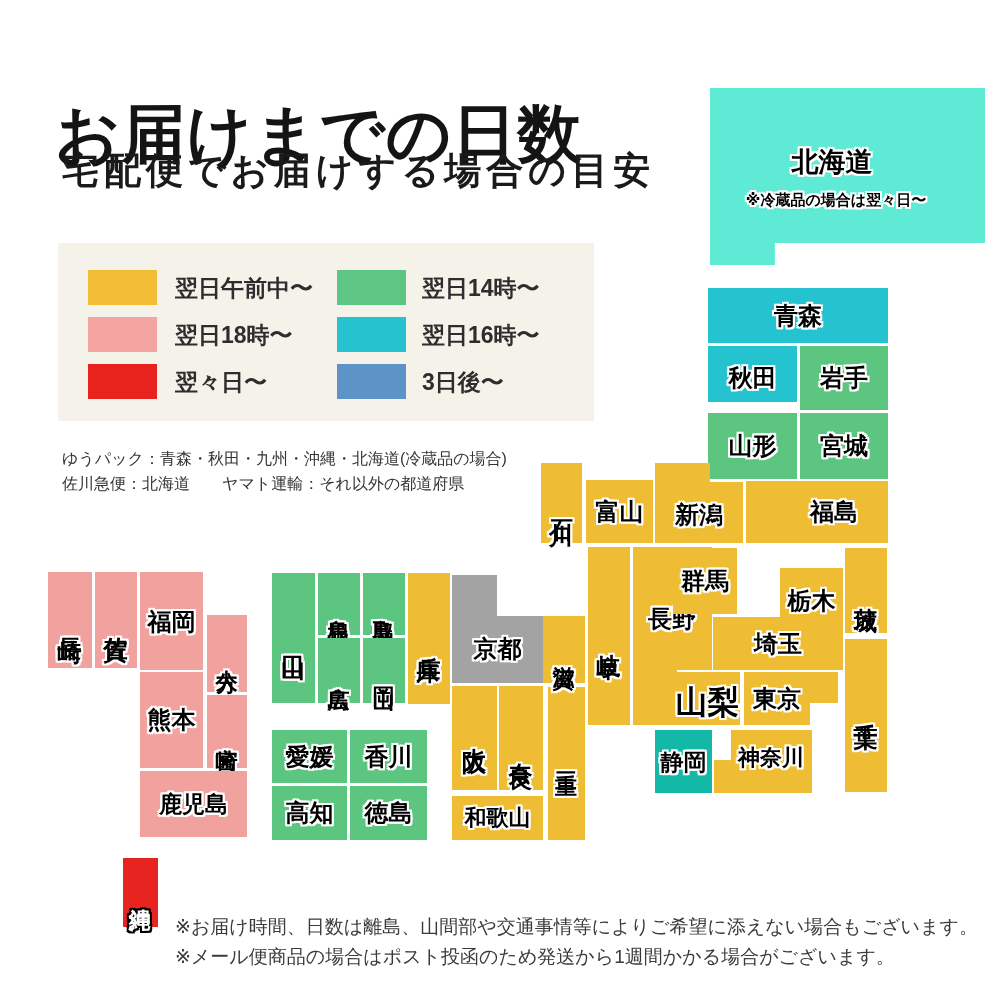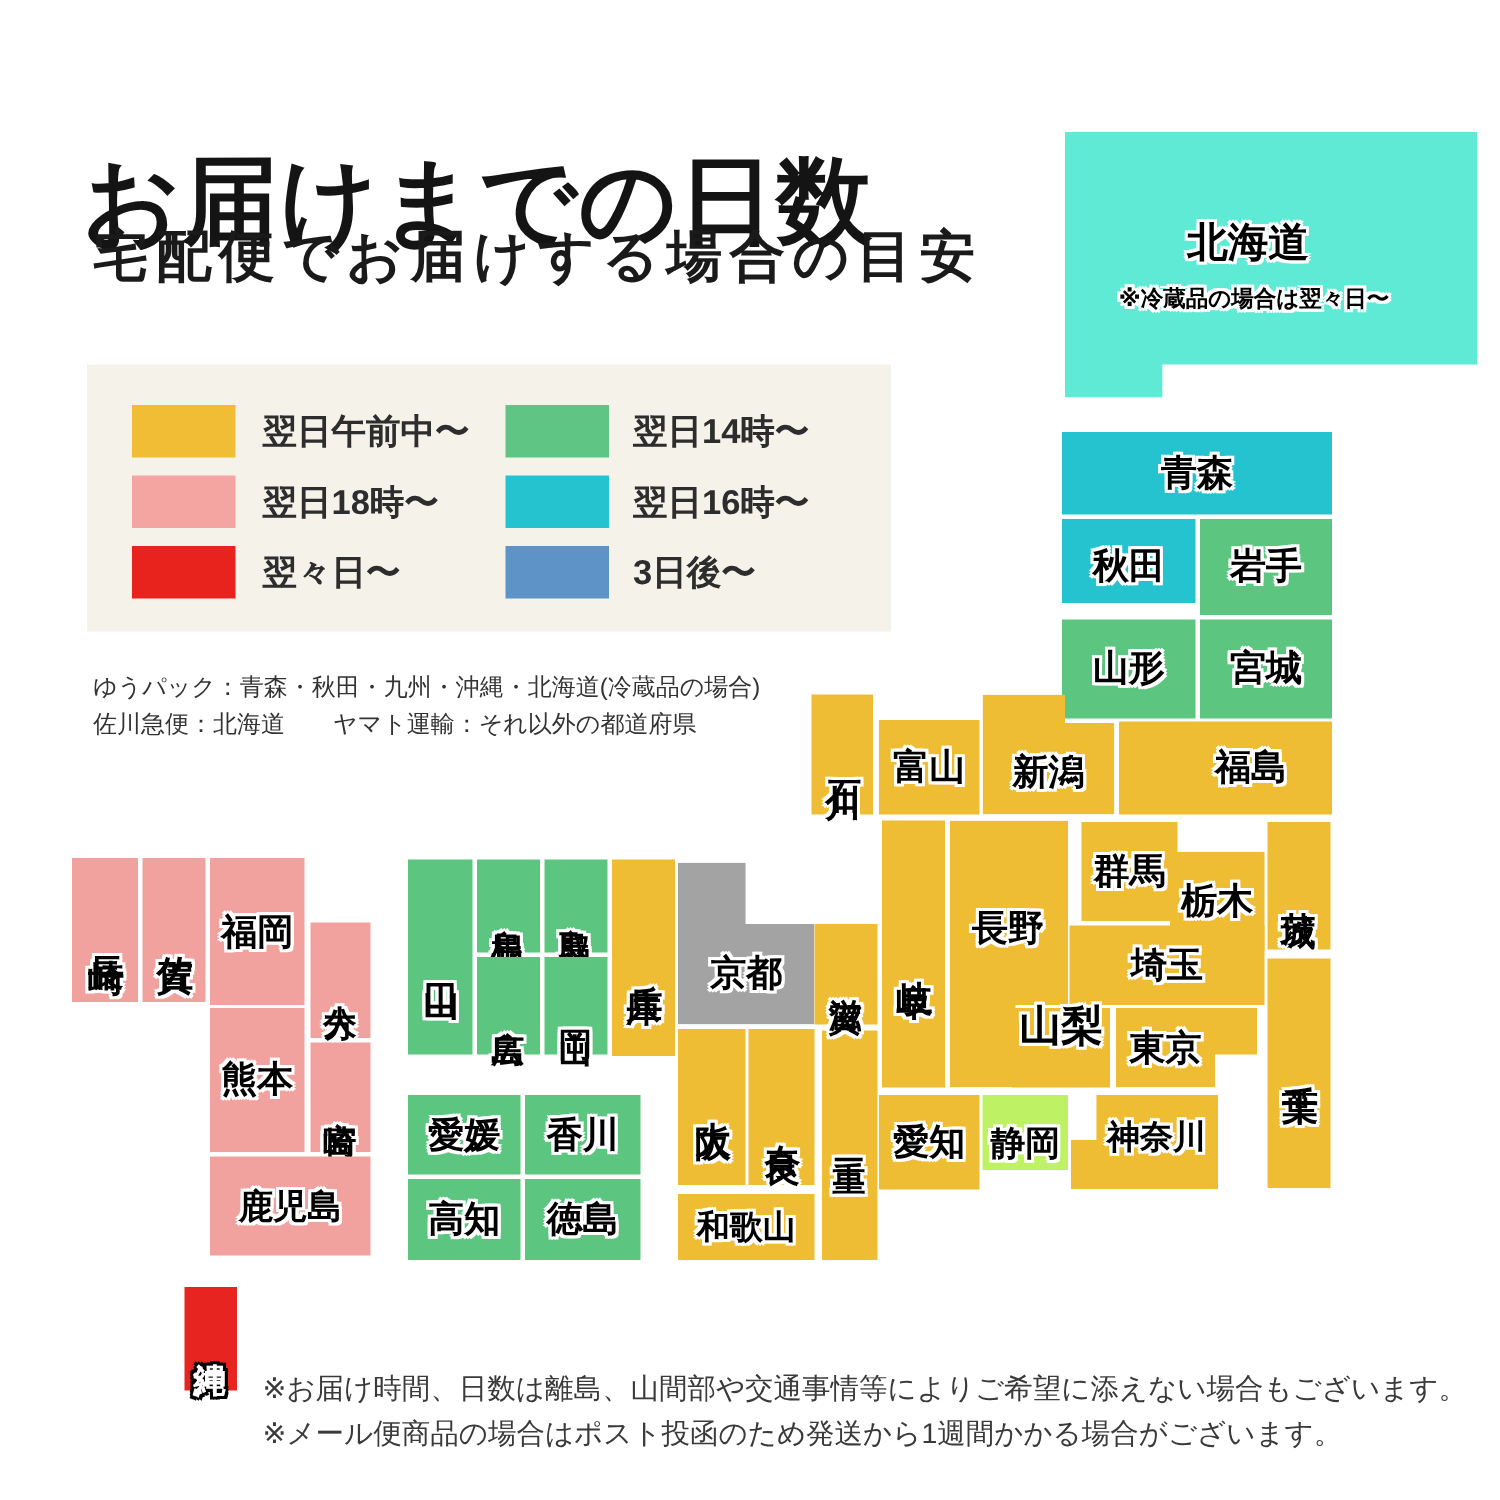--- a/index.html
+++ b/index.html
@@ -103,49 +103,46 @@
     </div>
     <div class="pref" style="left: 586px; top: 480px; width: 67px; height: 63px; background: rgb(239, 189, 51);">
       <span class="plbl" style="font-size: 24px; left: 33.5px; top: 31.5px;">富山</span>
     </div>
     <div class="pref" style="left: 588px; top: 547px; width: 42px; height: 178px; background: rgb(239, 189, 51);">
       <span class="plbl vert" style="font-size: 24px; left: 21px; top: 89px;">岐阜</span>
     </div>
     <div class="pref" style="left: 633px; top: 547px; width: 79px; height: 178px; background: rgb(239, 189, 51); clip-path: polygon(0px 0px, 100% 0px, 100% 69.1%, 55.7% 69.1%, 55.7% 100%, 0px 100%);">
       <span class="plbl" style="font-size: 24px; left: 39px; top: 72px;">長野</span>
     </div>
-    <div class="pref" style="left: 673px; top: 548px; width: 64px; height: 66px; background: rgb(239, 189, 51); margin-left: 48px;">
+    <div class="pref" style="left: 673px; top: 548px; width: 64px; height: 66px; background: rgb(239, 189, 51);">
       <span class="plbl" style="font-size: 24px; left: 32px; top: 33px;">群馬</span>
     </div>
     <div class="pref" style="left: 780px; top: 548px; width: 63px; height: 66px; background: rgb(239, 189, 51); margin-top: 20px;">
       <span class="plbl" style="font-size: 24px; left: 31.5px; top: 33px;">栃木</span>
     </div>
     <div class="pref" style="left: 845px; top: 548px; width: 42px; height: 85px; background: rgb(239, 189, 51);">
       <span class="plbl vert" style="font-size: 23px; left: 21px; top: 42.5px;">茨城</span>
     </div>
     <div class="pref" style="left: 713px; top: 617px; width: 130px; height: 53px; background: rgb(239, 189, 51);">
       <span class="plbl" style="font-size: 24px; left: 65px; top: 26.5px;">埼玉</span>
     </div>
     <div class="pref" style="left: 675px; top: 672px; width: 65px; height: 53px; background: rgb(239, 189, 51);">
-      <span class="plbl" style="font-size: 28px; left: 32.5px; top: 12px;">山梨</span>
+      <span class="plbl" style="font-size: 32px; left: 32.5px; top: 31px;">山梨</span>
     </div>
     <div class="pref" style="left: 744px; top: 672px; width: 94px; height: 53px; background: rgb(239, 189, 51); clip-path: polygon(0px 0px, 100% 0px, 100% 58.5%, 70.2% 58.5%, 70.2% 100%, 0px 100%);">
       <span class="plbl" style="font-size: 24px; left: 33px; top: 26.5px;">東京</span>
     </div>
     <div class="pref" style="left: 845px; top: 639px; width: 42px; height: 153px; background: rgb(239, 189, 51);">
       <span class="plbl vert" style="font-size: 24px; left: 21px; top: 67px;">千葉</span>
     </div>
     <div class="pref" style="left: 714px; top: 730px; width: 98px; height: 63px; background: rgb(239, 189, 51); clip-path: polygon(17.3% 0px, 100% 0px, 100% 100%, 0px 100%, 0px 47.6%, 17.3% 47.6%);">
       <span class="plbl" style="font-size: 22px; left: 57px; top: 28px;">神奈川</span>
     </div>
-    <div class="pref" style="left: 655px; top: 730px; width: 57px; height: 50px; background: #bef264;">
+    <div class="pref" style="left: 655px; top: 730px; width: 57px; height: 63px; background: #14b8a6;">
       <span class="plbl" style="font-size: 23px; left: 28.5px; top: 31.5px;">静岡</span>
-    </div>
-    <div class="pref" style="left: 586px; top: 730px; width: 67px; height: 63px; background: rgb(239, 189, 51);">
-      <span class="plbl" style="font-size: 24px; left: 33.5px; top: 31.5px;">愛知</span>
     </div>
     <div class="pref" style="left: 548px; top: 687px; width: 37px; height: 153px; background: rgb(239, 189, 51);">
       <span class="plbl vert" style="font-size: 22px; left: 18.5px; top: 70px;">三重</span>
     </div>
     <div class="pref" style="left: 543px; top: 616px; width: 42px; height: 67px; background: rgb(239, 189, 51);">
       <span class="plbl vert" style="font-size: 22px; left: 21px; top: 33.5px;">滋賀</span>
     </div>
     <div class="pref" style="left: 452px; top: 575px; width: 91px; height: 108px; background: #a3a3a3; clip-path: polygon(0px 0px, 49.5% 0px, 49.5% 38%, 100% 38%, 100% 100%, 0px 100%);">
       <span class="plbl" style="font-size: 24px; left: 45.5px; top: 74px;">京都</span>
     </div>

